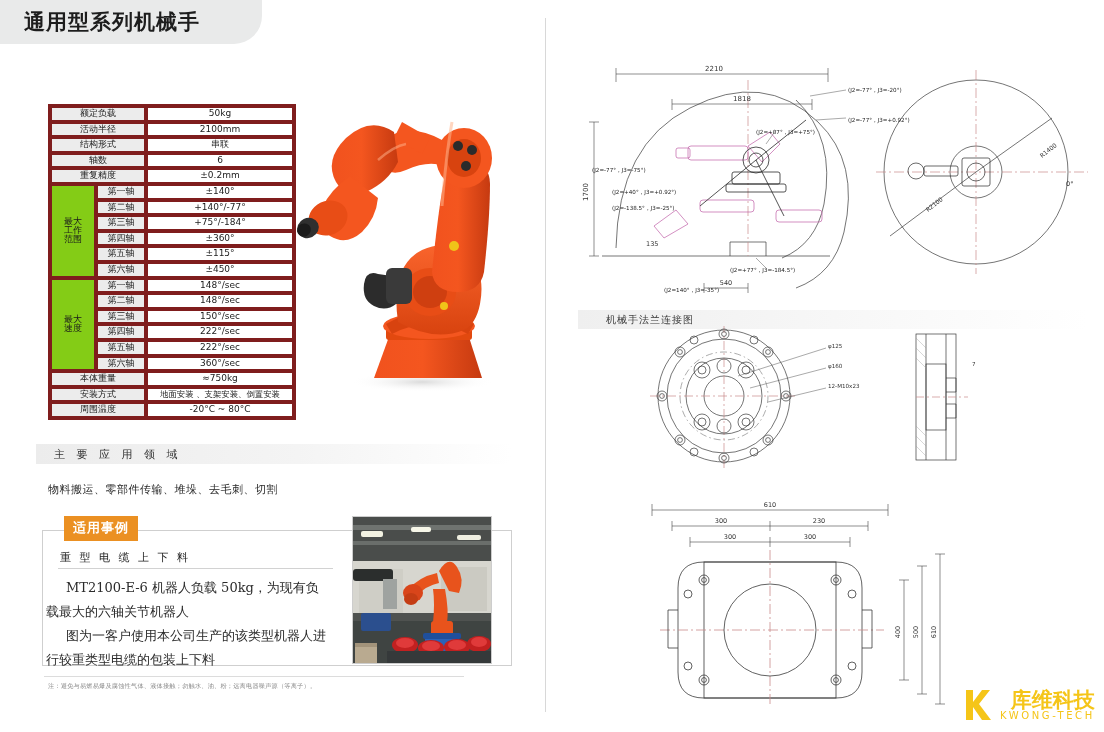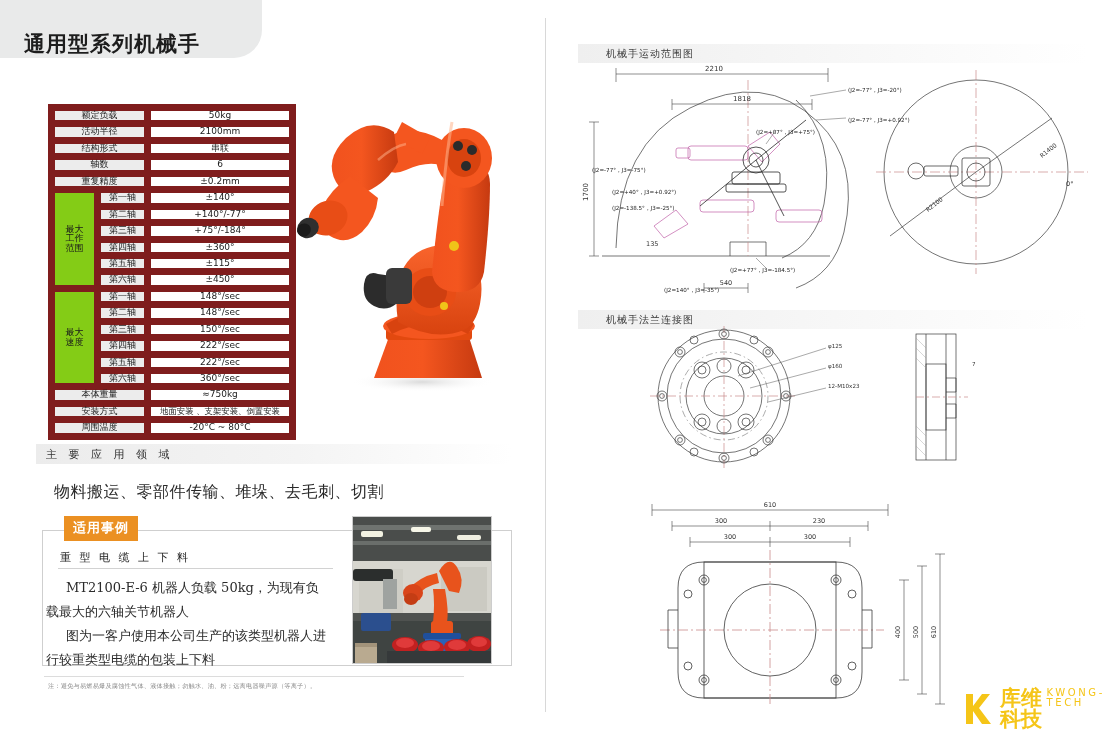--- a/index.html
+++ b/index.html
@@ -9,24 +9,24 @@
     background: #ffffff;
     font-family: "DejaVu Sans", "Liberation Sans", sans-serif;
     overflow: hidden;
     position: relative;
   }
   .page { position: relative; width: 1104px; height: 732px; }
 
   
   .title-banner {
     position: absolute; left: 0; top: 0;
-    width: 262px; height: 58px;
+    width: 262px; height: 44px;
     background: #e9eaea;
     border-bottom-right-radius: 28px;
-    display: flex; align-items: flex-end;
+    display: flex; align-items: center;
   }
   .title-banner .title-text {
     margin-left: 24px;
     font-size: 21px;
     font-weight: bold;
     letter-spacing: 1px;
     color: #1d1d1d;
   }
 
   
@@ -34,21 +34,21 @@
 
   
   .spec-table {
     position: absolute; left: 48px; top: 104px;
     width: 248px;
     border-collapse: collapse;
     font-size: 9px;
     color: #1b1b1b;
   }
   .spec-table td {
-    border: 7px solid #7f1d1d;
+    border: 4px solid #7f1d1d;
     height: 15.6px;
     padding: 0 2px;
     text-align: center;
     line-height: 1.05;
     white-space: nowrap;
   }
   .spec-table td.label   { background: #ececec; width: 96px; }
   .spec-table td.grouper { background: #84cc16; width: 46px; }
   .spec-table td.sub     { background: #ececec; width: 50px; }
   .spec-table td.value   { background: #ffffff; }
@@ -61,25 +61,25 @@
   }
 
   
   .section-bar {
     position: absolute; left: 36px; top: 444px;
     width: 476px; height: 20px;
     background: linear-gradient(to right, #ececec 0%, #f4f4f4 55%, #ffffff 100%);
     display: flex; align-items: center;
   }
   .section-bar span {
-    font-size: 11px; color: #333; letter-spacing: 4px; padding-left: 10px;
+    font-size: 11px; color: #333; letter-spacing: 4px; padding-left: 18px;
   }
   .apps-text {
     position: absolute; left: 48px; top: 482px;
-    font-size: 16px; color: #2a2a2a; letter-spacing: .5px; margin-left: 6px;
+    font-size: 11px; color: #2a2a2a; letter-spacing: .5px;
   }
 
   
   .case-tag {
     position: absolute; left: 64px; top: 516px;
     background: #eb9022; color: #fff;
     font-size: 13px; font-weight: bold;
     padding: 3px 9px 4px 9px;
     letter-spacing: 1px;
   }
@@ -149,21 +149,21 @@
   .dwg svg { display: block; }
 
   
   .logo {
     position: absolute; left: 962px; top: 688px;
     display: flex; align-items: center;
   }
   .logo-mark {
     width: 34px; height: 34px; position: relative; margin-right: 4px;
   }
-  .logo-text { display: flex; flex-direction: row; line-height: 1; }
+  .logo-text { display: flex; flex-direction: column; line-height: 1; text-align: right; }
   .logo-cn { font-size: 21px; font-weight: bold; color: #f5c518; letter-spacing: 0px; }
   .logo-en { font-size: 10px; color: #f5c518; letter-spacing: 2.6px; margin-top: 0; }
 </style>
 </head>
 <body>
 
 <div class="page">
 
   <div class="title-banner">
     <div class="title-text">通用型系列机械手</div>
@@ -391,23 +391,20 @@
     </div>
 
     <div class="footnote-rule"></div>
     <div class="footnote">注：避免与易燃易爆及腐蚀性气体、液体接触；勿触水、油、粉；远离电器噪声源（等离子）。</div>
   </div>
 
   <div class="v-divider"></div>
 
   <div class="right-col">
 
-    <div class="diagram-head" style="left:18px; top:44px;">
-      <span>机械手运动范围图</span>
-    </div>
 
     <div class="dwg" style="left:20px; top:60px;">
       <svg width="520" height="240" viewBox="0 0 520 240">
         <g stroke="#3a3a3a" fill="none" stroke-width="0.7">
 
           <path d="M36 188 q2 -104 74 -140 q74 -38 128 14 q42 40 26 110 q-10 42 -48 56"></path>
           <path d="M216 40 q40 38 28 104 q-8 40 -42 54"></path>
 
           <line x1="22" y1="196" x2="250" y2="196"></line>
           <path d="M150 196 l0 -14 l36 0 l0 14"></path>

